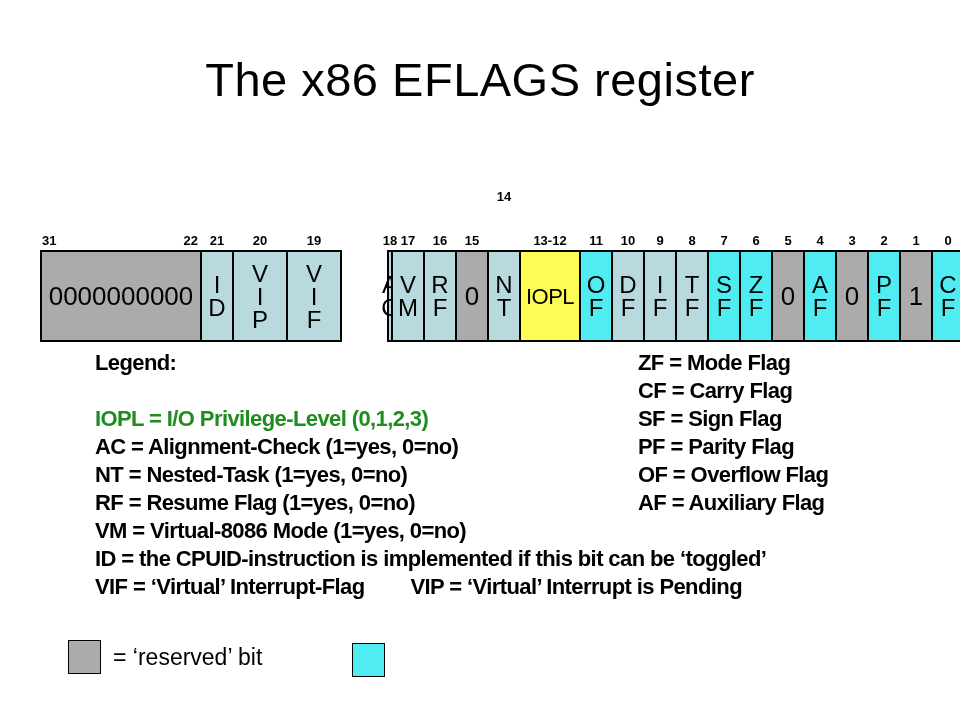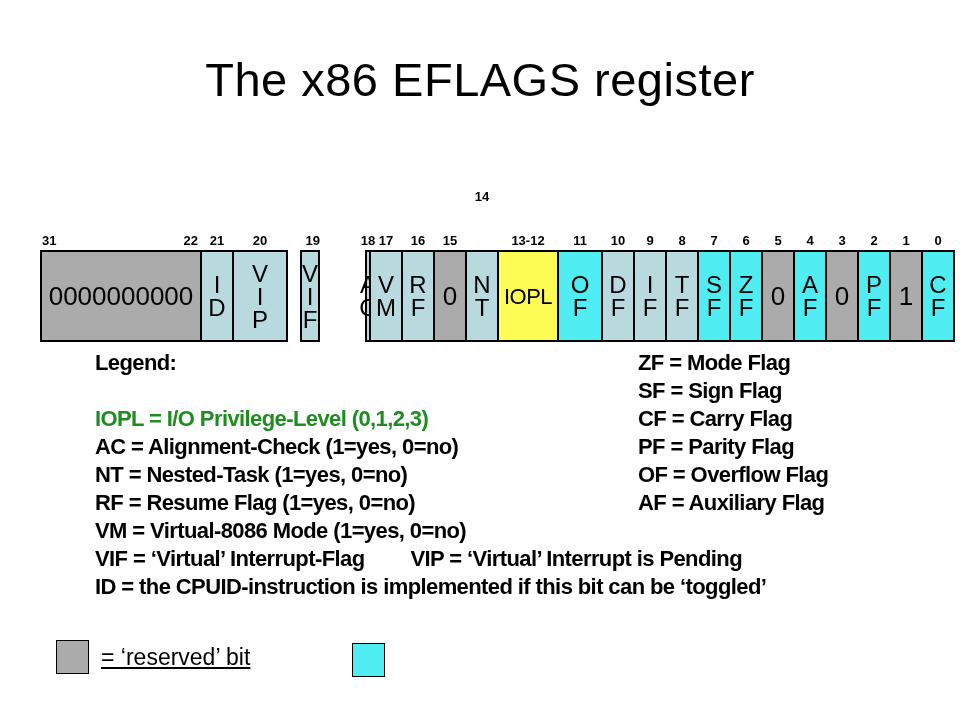--- a/index.html
+++ b/index.html
@@ -44,21 +44,21 @@
   }
   .legend-right {
     position:absolute; left:638px; top:350px;
     font-size:22px; font-weight:700; letter-spacing:-0.6px;
   }
   .lline { height:28px; display:flex; gap:46px; white-space:nowrap; }
   .legend-heading { height:28px; }
   .spacer { height:28px; }
   
   .key-item { position:absolute; display:flex; align-items:center; gap:12px; }
-  .key-reserved { left:56px;  top:640px;text-decoration:underline; }
+  .key-reserved { left:68px;  top:640px; }
   .key-status   { left:352px; top:643px; }
   .swatch { width:33px; height:34px; border:1.5px solid #000; flex:0 0 auto; }
   .key-label { font-size:23px; font-weight:400; white-space:nowrap; }
   .key-status .key-label { margin-top:8px; }
 </style>
 </head>
 <body>
 
 <div class="title">The x86 EFLAGS register</div>
 
@@ -78,21 +78,21 @@
       </div>
     </div>
     <div class="cell" style="width: 56px;">
       <div class="bitrow">20</div>
       <div class="box" style="background: rgb(184, 218, 222);">
         <div>V</div>
         <div>I</div>
         <div>P</div>
       </div>
     </div>
-    <div class="cell" style="width: 34px; align-items: flex-end;">
+    <div class="cell" style="width: 56px;">
       <div class="bitrow">19</div>
       <div class="box" style="background: rgb(184, 218, 222);">
         <div>V</div>
         <div>I</div>
         <div>F</div>
       </div>
     </div>
     <div class="cell" style="width: 53px; padding-left: 47px;">
       <div class="bitrow">18</div>
       <div class="box" style="background: rgb(184, 218, 222);">
@@ -122,21 +122,21 @@
       <div class="bitrow">14</div>
       <div class="box" style="background: rgb(184, 218, 222);">
         <div>N</div>
         <div>T</div>
       </div>
     </div>
     <div class="cell" style="width: 62px;">
       <div class="bitrow">13-12</div>
       <div class="box ioplbox" style="background: rgb(252, 252, 84);">IOPL</div>
     </div>
-    <div class="cell" style="width: 46px;">
+    <div class="cell" style="width: 34px;">
       <div class="bitrow">11</div>
       <div class="box" style="background: rgb(79, 237, 242);">
         <div>O</div>
         <div>F</div>
       </div>
     </div>
     <div class="cell" style="width: 34px;">
       <div class="bitrow">10</div>
       <div class="box" style="background: rgb(184, 218, 222);">
         <div>D</div>
@@ -219,33 +219,33 @@
       <div class="lline">
         <span>NT = Nested-Task (1=yes, 0=no)</span>
       </div>
       <div class="lline">
         <span>RF = Resume Flag (1=yes, 0=no)</span>
       </div>
       <div class="lline">
         <span>VM = Virtual-8086 Mode (1=yes, 0=no)</span>
       </div>
       <div class="lline">
+        <span>ID = the CPUID-instruction is implemented if this bit can be ‘toggled’</span>
+      </div>
+      <div class="lline">
         <span>VIF = ‘Virtual’ Interrupt-Flag</span>
         <span>VIP = ‘Virtual’ Interrupt is Pending</span>
       </div>
-      <div class="lline">
-        <span>ID = the CPUID-instruction is implemented if this bit can be ‘toggled’</span>
-      </div>
     </div>
 </div>
 
 <div class="legend-right">
     <div class="lline">ZF = Mode Flag</div>
+    <div class="lline">CF = Carry Flag</div>
     <div class="lline">SF = Sign Flag</div>
-    <div class="lline">CF = Carry Flag</div>
     <div class="lline">PF = Parity Flag</div>
     <div class="lline">OF = Overflow Flag</div>
     <div class="lline">AF = Auxiliary Flag</div>
   </div>
 
 <div class="key-item key-reserved">
   <div class="swatch" style="background: rgb(171, 171, 171);"></div>
   <div class="key-label">= ‘reserved’ bit</div>
 </div>
 

